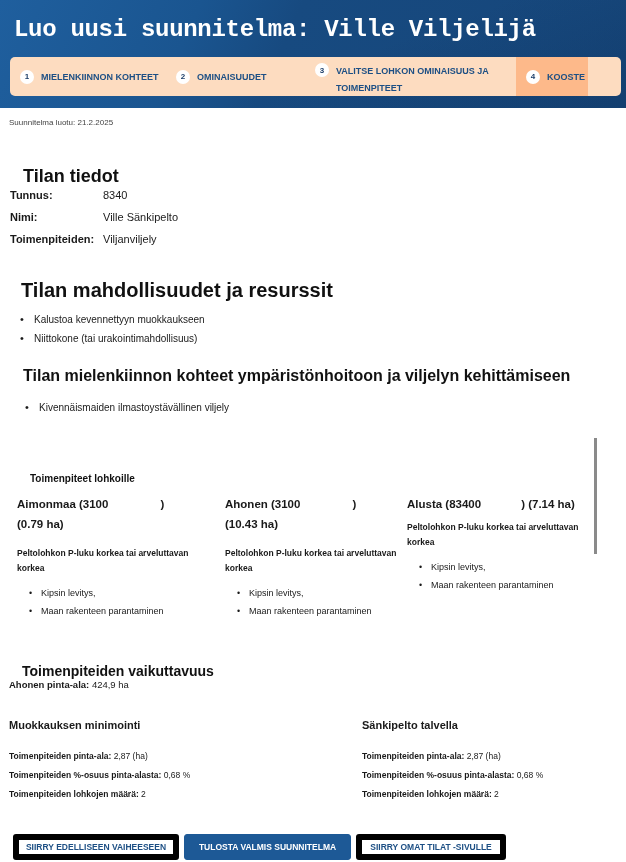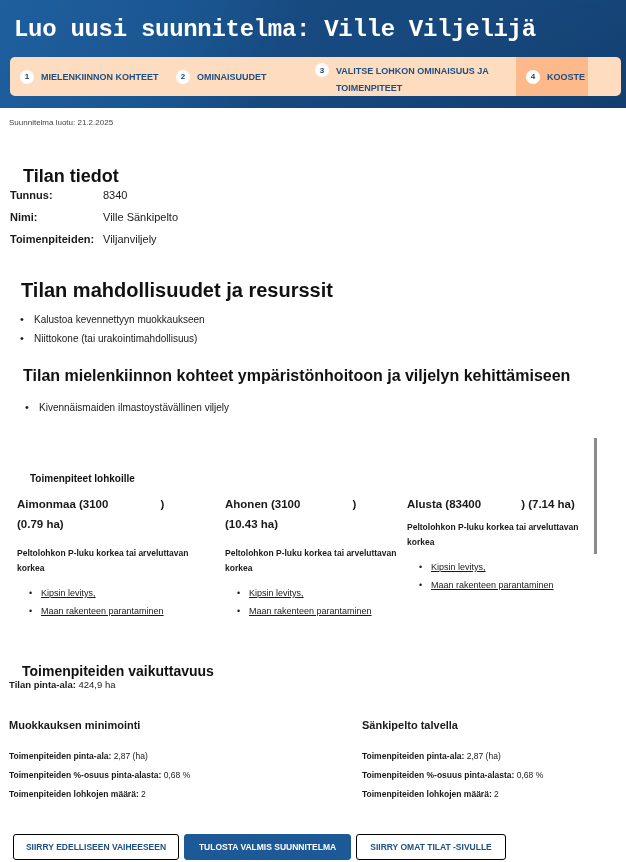--- a/index.html
+++ b/index.html
@@ -52,40 +52,40 @@
   .s-miel { left: 10px; top: 354px; font-size: 16px; }
   ul.bl { position: absolute; margin: 0; padding: 0; list-style: none; font-size: 10px; }
   ul.bl li { position: relative; padding-left: 14px; height: 19px; line-height: 19px; }
   ul.bl li:before { content: "•"; position: absolute; left: 0; top: 0; font-size: 11px; }
 
   .s-toim { left: 17px; top: 460px; font-size: 10px; }
   .block { position: absolute; width: 185px; }
   .block .bt { font-size: 11.5px; font-weight: bold; line-height: 20px; }
   .block .prop { font-size: 8.5px; font-weight: bold; line-height: 15px; margin-top: 12px; }
   .block ul { margin: 8px 0 0 0; padding: 0; list-style: none; font-size: 9px; }
-  .block ul li { position: relative; padding-left: 24px; line-height: 18px; text-decoration: underline; }
+  .block ul li { position: relative; padding-left: 24px; line-height: 18px; }
   .block ul li:before { content: "•"; position: absolute; left: 12px; top: 0; }
   .redact { display: inline-block; width: 52px; }
 
   .scrollbar { position: absolute; left: 594px; top: 438px; width: 3px; height: 116px; background: #8a8a8a; }
 
   .s-vaik { left: 9px; top: 650px; font-size: 14px; }
   .area { position: absolute; left: 9px; top: 679px; font-size: 9.5px; }
   .area b { font-weight: bold; }
   .impact { position: absolute; }
   .impact .it { font-size: 11px; font-weight: bold; }
   .impact .row { font-size: 8.5px; position: absolute; left: 0; white-space: nowrap; }
   .impact .row b { font-weight: bold; }
 
   .btn {
     position: absolute; top: 834px; height: 26px; box-sizing: border-box;
     border-radius: 3px; font-size: 8.5px; font-weight: bold; text-transform: uppercase;
     display: flex; align-items: center; justify-content: center; cursor: pointer;
   }
-  .btn-outline { background: #fff; border: 1px solid #000000; color: #1d4f84; }
+  .btn-outline { background: #fff; border: 6px solid #000000; color: #1d4f84; }
   .btn-solid { background: #1d5996; border: 1px solid #1d5996; color: #fff; }
 </style>
 </head>
 <body>
 
 <div class="header">
   <h1 class="header-title">Luo uusi suunnitelma: Ville Viljelijä</h1>
   <div class="stepper">
     <div class="step step-1">
       <span class="num">1</span>
@@ -161,21 +161,21 @@
   <ul>
     <li>Kipsin levitys,</li>
     <li>Maan rakenteen parantaminen</li>
   </ul>
 </div>
 
 <div class="scrollbar"></div>
 
 <h2 class="sec s-vaik">Toimenpiteiden vaikuttavuus</h2>
 <div class="area">
-  <b>Tilan pinta-ala:</b>
+  <b>Ahonen pinta-ala:</b>
   <span>424,9 ha</span>
 </div>
 
 <div class="impact" style="left:9px; top:719px; width:300px; height:90px;">
   <div class="it">Muokkauksen minimointi</div>
   <div class="row" style="top:32px"><b>Toimenpiteiden pinta-ala:</b> <span>2,87 (ha)</span></div>
   <div class="row" style="top:51px"><b>Toimenpiteiden %-osuus pinta-alasta:</b> <span>0,68 %</span></div>
   <div class="row" style="top:70px"><b>Toimenpiteiden lohkojen määrä:</b> <span>2</span></div>
 </div>
 

